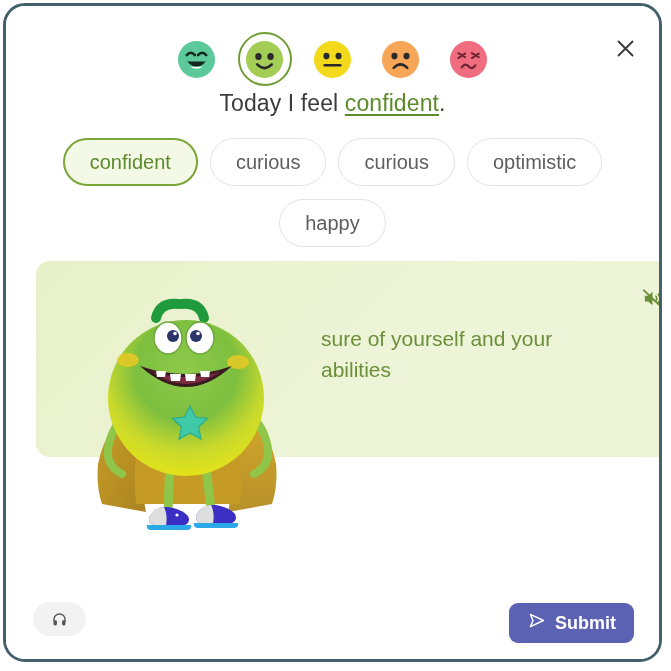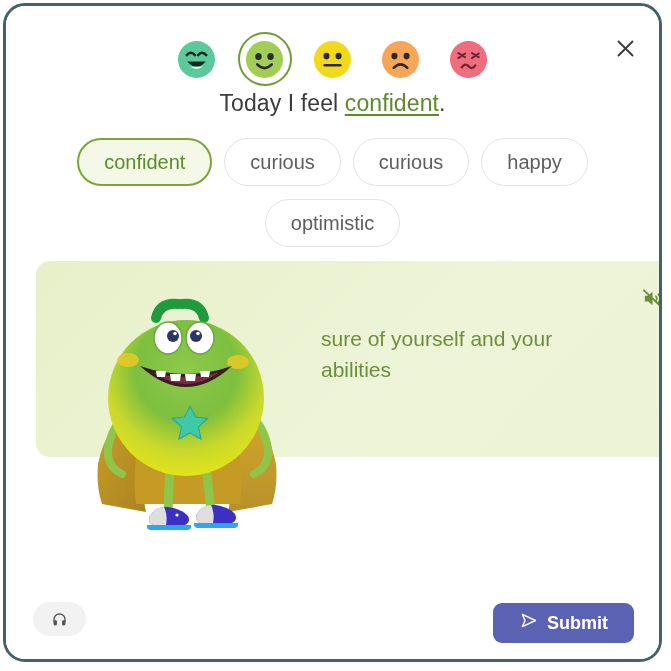--- a/index.html
+++ b/index.html
@@ -180,21 +180,21 @@
     align-items: center;
     justify-content: center;
     cursor: pointer;
   }
   .submit-btn {
     position: absolute;
     right: 25px;
     bottom: 16px;
     height: 40px;
     min-width: 118px;
-    padding: 0 26px;
+    padding: 0 18px;
     border-radius: 9px;
     background: #5b62b4;
     color: #ffffff;
     font-size: 18px;
     font-weight: bold;
     display: flex;
     align-items: center;
     justify-content: center;
     gap: 9px;
     cursor: pointer;
@@ -271,24 +271,24 @@
       <div class="chip selected">
         <span>confident</span>
       </div>
       <div class="chip">
         <span>curious</span>
       </div>
       <div class="chip">
         <span>curious</span>
       </div>
       <div class="chip">
+        <span>optimistic</span>
+      </div>
+      <div class="chip">
         <span>happy</span>
-      </div>
-      <div class="chip">
-        <span>optimistic</span>
       </div>
     </div>
 
     <div class="def-panel">
       <div class="def-text">sure of yourself and your abilities</div>
       <div class="mute-btn">
         <svg width="23" height="23" viewBox="0 0 24 24">
           <path d="M4 9 L7.5 9 L12 5 L12 19 L7.5 15 L4 15 Z" fill="#6b8f3b"></path>
           <path d="M15.5 9.5 q2 2.5 0 5" stroke="#6b8f3b" stroke-width="1.6" fill="none" stroke-linecap="round"></path>
           <path d="M18 7.5 q3.4 4.5 0 9" stroke="#6b8f3b" stroke-width="1.6" fill="none" stroke-linecap="round"></path>

